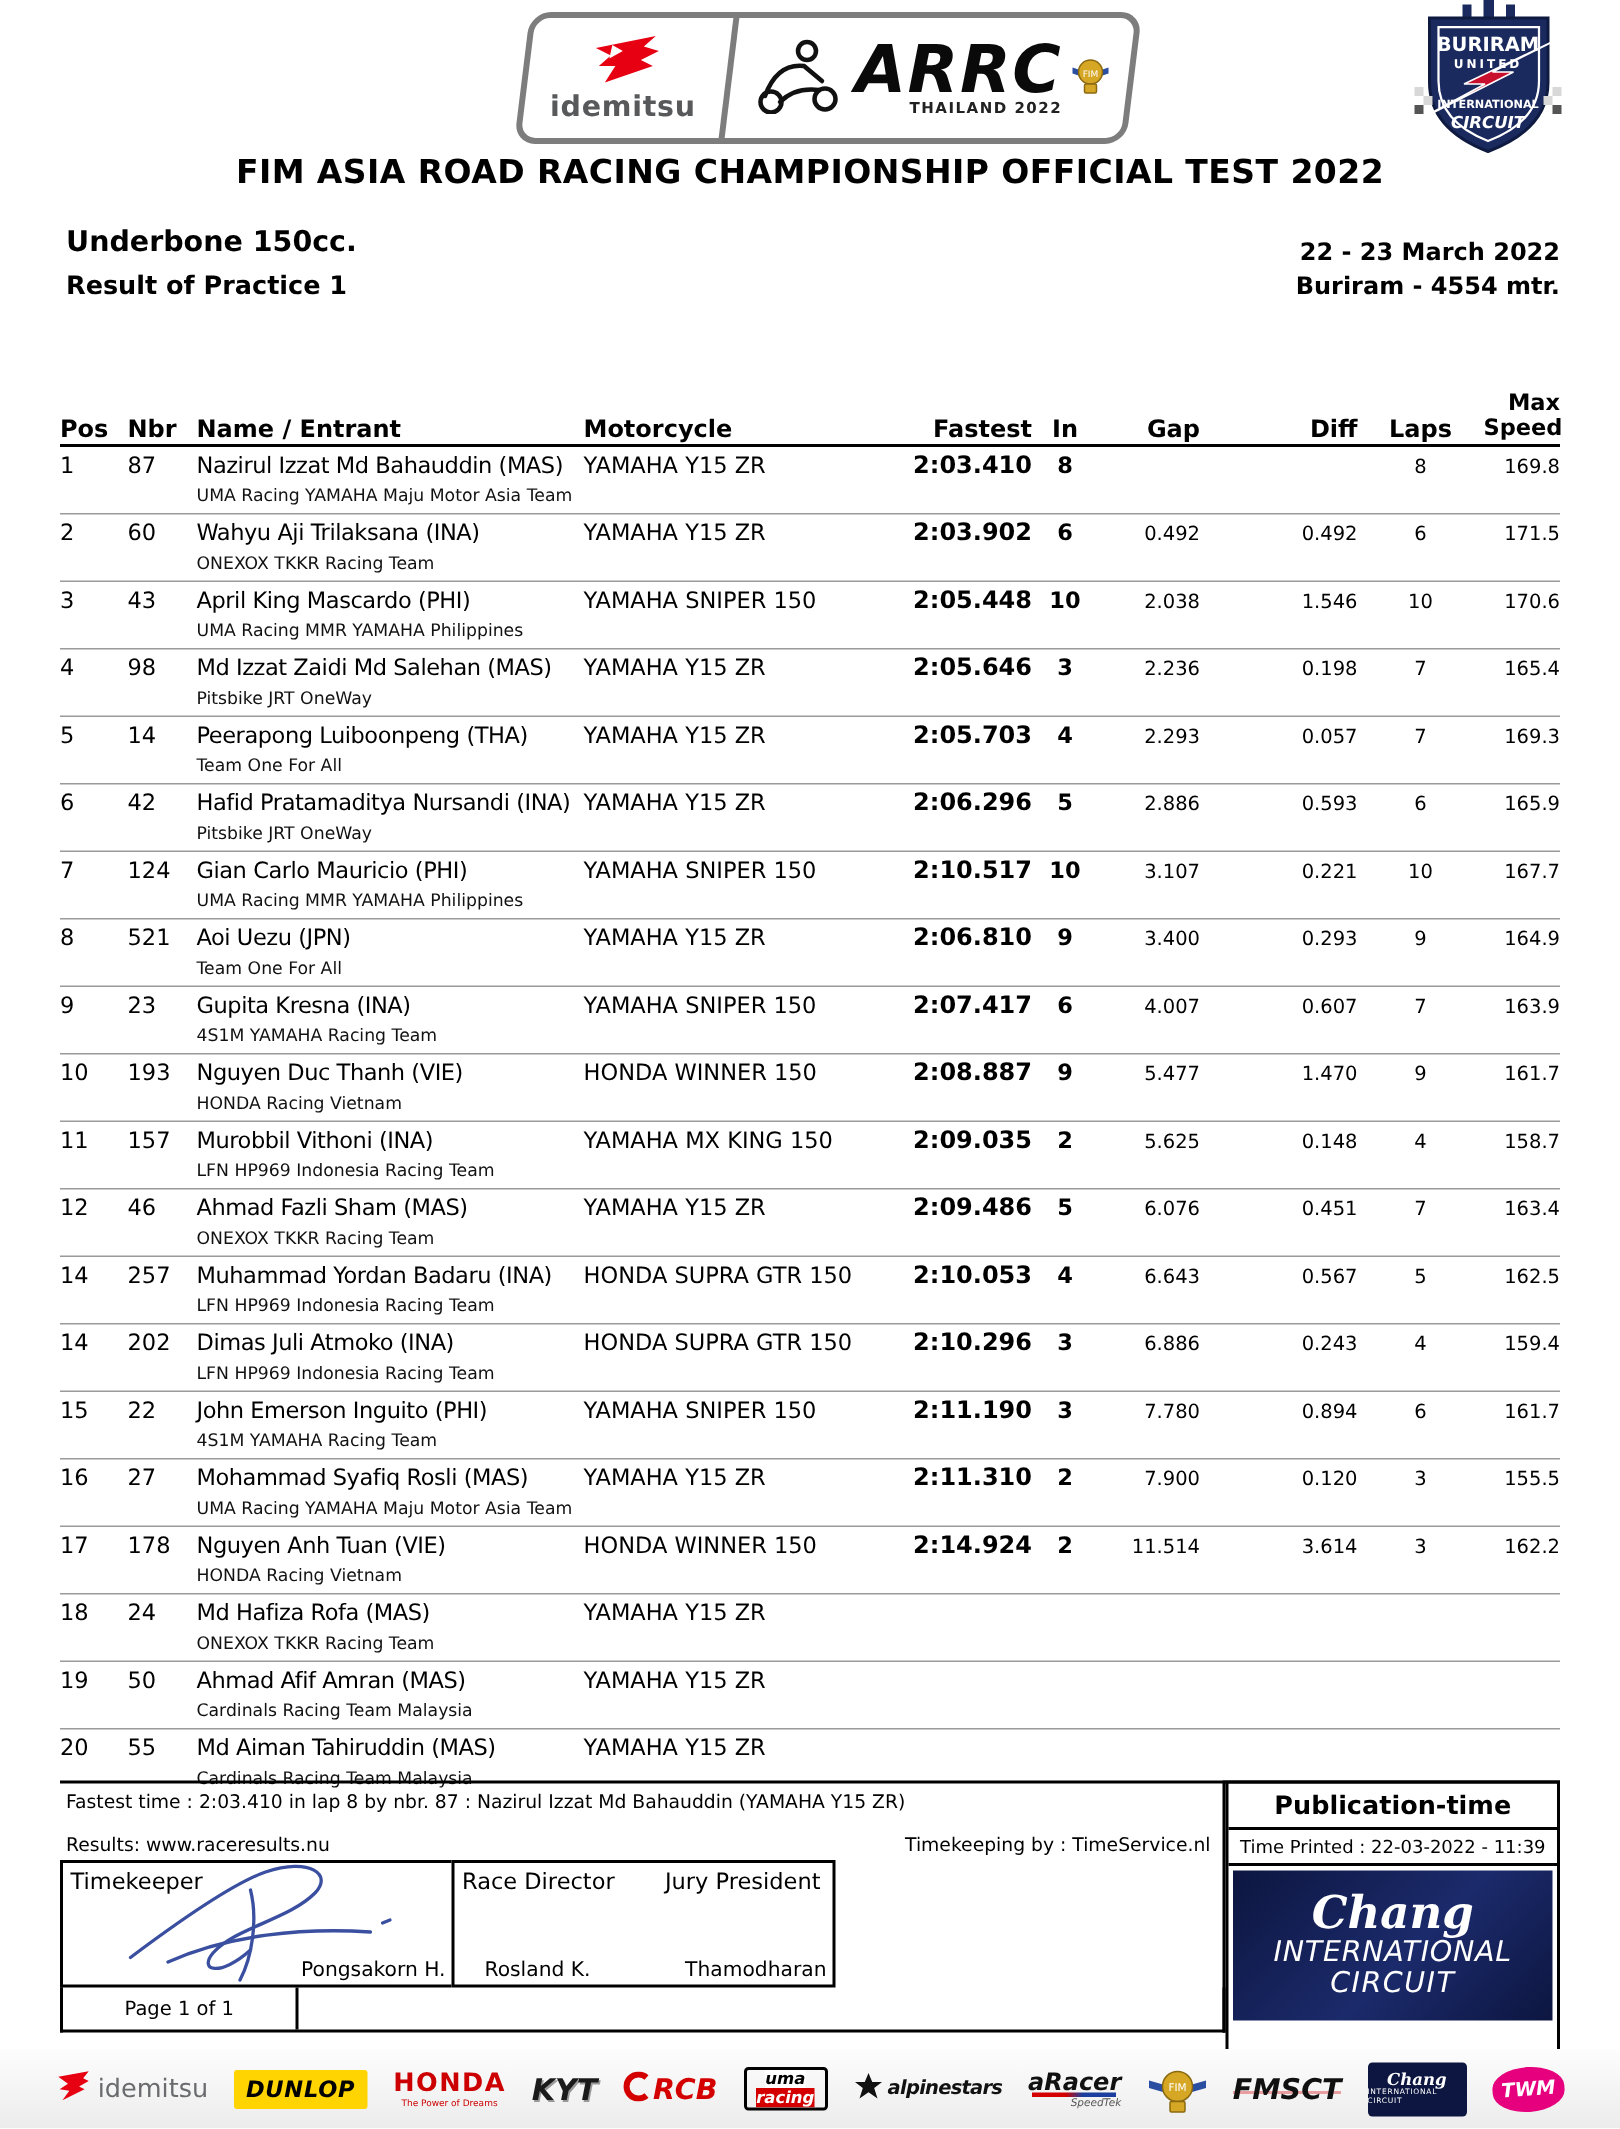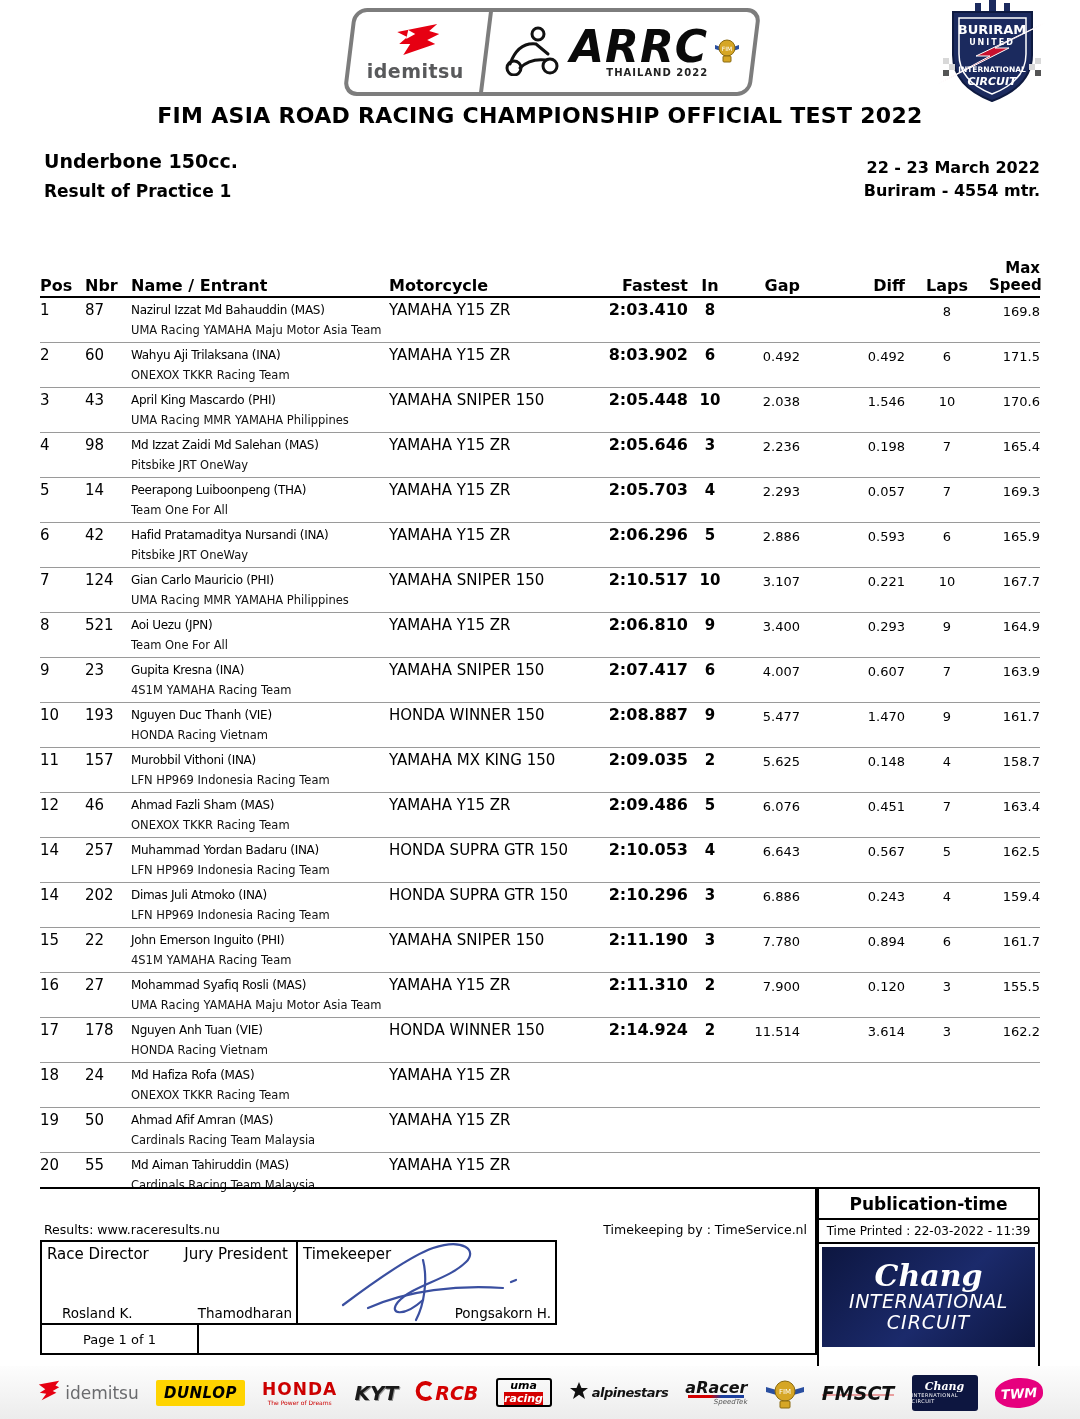--- a/index.html
+++ b/index.html
@@ -38,21 +38,21 @@
   .c.fast{width:119px;text-align:right;}
   .c.inl{width:44px;text-align:center;}
   .c.gap{width:68px;text-align:right;}
   .c.diff{width:105px;text-align:right;}
   .c.laps{width:84px;text-align:center;}
   .c.speed{width:51px;text-align:right;}
   .hrow .c.speed div{font-size:15px;}
   .trow{display:flex;height:41px;border-bottom:1px solid #9a9a9a;padding-top:3px;align-items:flex-start;}
   .trow:last-child{border-bottom:none;}
   .trow .c{font-size:15px;line-height:18px;}
-  .trow .c .rider{font-size:12px;white-space:nowrap;letter-spacing:-0.3px;}
+  .trow .c .rider{font-size:15px;white-space:nowrap;letter-spacing:-0.3px;}
   .trow .c .team{font-size:11.5px;color:#111;margin-top:2px;white-space:nowrap;}
   .trow .c.fast{font-weight:bold;font-size:16px;}
   .trow .c.inl{font-weight:bold;}
   .trow .c.gap,.trow .c.diff,.trow .c.laps,.trow .c.speed{font-size:13px;padding-top:2px;}
 
   
   .foot-top-line{position:absolute;left:40px;top:1187px;width:1000px;border-top:2px solid #000;}
   .foot-left{position:absolute;left:40px;top:1189px;width:775px;height:51px;}
   .fastest-line{position:absolute;left:4px;top:4px;font-size:12.5px;}
   .results-line{position:absolute;left:4px;bottom:3px;font-size:12.5px;}
@@ -218,21 +218,21 @@
     </div>
 
     <div class="trow">
       <div class="c pos">2</div>
       <div class="c nbr">60</div>
       <div class="c name">
         <div class="rider">Wahyu Aji Trilaksana (INA)</div>
         <div class="team">ONEXOX TKKR Racing Team</div>
       </div>
       <div class="c moto">YAMAHA Y15 ZR</div>
-      <div class="c fast">8:03.902</div>
+      <div class="c fast">2:03.902</div>
       <div class="c inl">6</div>
       <div class="c gap">0.492</div>
       <div class="c diff">0.492</div>
       <div class="c laps">6</div>
       <div class="c speed">171.5</div>
     </div>
 
     <div class="trow">
       <div class="c pos">3</div>
       <div class="c nbr">43</div>
@@ -518,54 +518,55 @@
       <div class="c gap"></div>
       <div class="c diff"></div>
       <div class="c laps"></div>
       <div class="c speed"></div>
     </div>
   </div>
   </div>
 
   <div class="foot-top-line"></div>
   <div class="foot-left">
+    <div class="fastest-line">Fastest time :  2:03.410  in lap  8  by nbr. 87 : Nazirul Izzat Md Bahauddin (YAMAHA Y15 ZR)</div>
     <div class="results-line">Results: www.raceresults.nu</div>
     <div class="timekeeping-line">Timekeeping by :  TimeService.nl</div>
   </div>
   <div class="vline"></div>
 
   <div class="pubbox">
     <div class="pub-title">Publication-time</div>
     <div class="pub-time">Time Printed : 22-03-2022 - 11:39</div>
     <div class="chang-box">
       <div class="chang-script">Chang</div>
       <div class="chang-l2">INTERNATIONAL</div>
       <div class="chang-l3">CIRCUIT</div>
     </div>
   </div>
 
   <div class="sigrow">
-    <div class="sigbox" style="width:256px;">
-      <div class="role">Race Director</div>
-      <div class="role2">Jury President</div>
-      <div class="sname2l">Rosland K.</div>
-      <div class="sname">Thamodharan</div>
-    </div>
     <div class="sigbox" style="width:261px;">
       <div class="role">Timekeeper</div>
       <div class="sig-svg">
         <svg width="200" height="95" viewBox="0 0 200 95" fill="none" stroke="#3a4fa0" stroke-width="2.2" stroke-linecap="round">
           <path d="M15,75 C55,45 85,25 105,18 C135,8 150,20 138,32 C120,50 85,55 70,72 C60,84 75,88 95,70"></path>
           <path d="M40,78 C80,60 130,55 175,58"></path>
           <path d="M95,30 C100,50 96,75 88,90"></path>
           <path d="M183,52 L188,50"></path>
         </svg>
       </div>
       <div class="sname">Pongsakorn H.</div>
     </div>
+    <div class="sigbox" style="width:256px;">
+      <div class="role">Race Director</div>
+      <div class="role2">Jury President</div>
+      <div class="sname2l">Rosland K.</div>
+      <div class="sname">Thamodharan</div>
+    </div>
   </div>
 
   <div class="pagerow">
     <div class="pagecell">Page 1 of 1</div>
   </div>
 
   <div class="sponsors">
     <div class="sp sp-idemitsu">
       <span>
         <svg width="24" height="24" viewBox="0 0 26 26">

